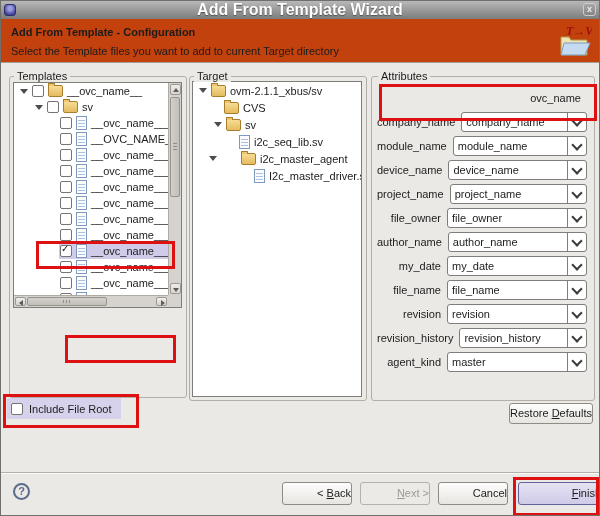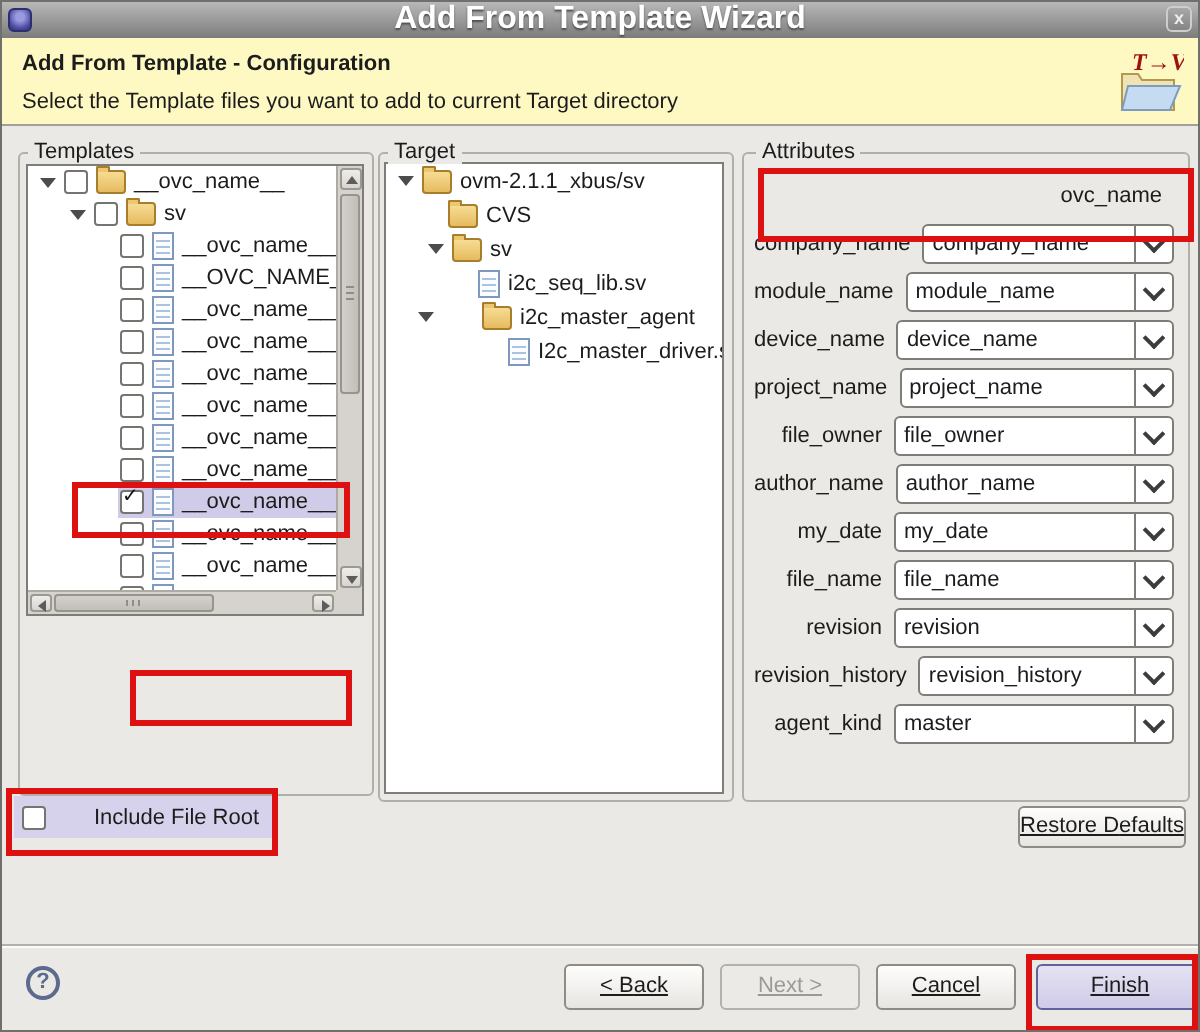--- a/index.html
+++ b/index.html
@@ -13,21 +13,21 @@
     background:linear-gradient(#b8b8b8,#7c7c7c);border-bottom:1px solid #646464;
     display:flex;align-items:center;justify-content:center;}
   .titlebar .ttl{font-weight:bold;color:#fff;text-shadow:0 1px 1px #4e4e4e;font-size:16px;}
   .app-icon{position:absolute;left:3px;top:3px;width:12px;height:12px;border-radius:3px;
     background:radial-gradient(circle at 50% 35%,#9a9ade 0 25%,#4a4aa0 70%,#32327a);
     border:1px solid #2e2e6e;box-sizing:border-box;}
   .close-btn{position:absolute;right:3px;top:2px;width:13px;height:13px;border-radius:3px;
     background:linear-gradient(#a8a8a8,#858585);border:1px solid #cdcdcd;box-sizing:border-box;
     color:#ededed;font-size:9px;line-height:11px;text-align:center;font-weight:bold;cursor:default;}
   
-  .header{position:absolute;left:0;top:18px;width:100%;height:44px;background:#fef9c3;
+  .header{position:absolute;left:0;top:18px;width:100%;height:44px;background:#c2410c;
     border-bottom:1px solid #a3a099;box-sizing:border-box;}
   .header .h-title{position:absolute;left:10px;top:7px;font-weight:bold;font-size:11px;}
   .header .h-sub{position:absolute;left:10px;top:26px;font-size:11px;}
   .banner{position:absolute;right:7px;top:4px;width:37px;height:37px;}
   
   .gframe{position:absolute;border:1px solid #b2afa8;border-radius:3px;}
   .glabel{position:absolute;background:#ebe9e5;padding:0 3px;font-size:11px;z-index:2;}
   
   .treebox{position:absolute;background:#fff;border:1px solid #7f7d77;box-sizing:border-box;}
   .rows{position:absolute;left:0;top:0;right:0;bottom:0;overflow:hidden;}
@@ -63,36 +63,36 @@
   .arr.right{left:4px;top:2px;border-top:3px solid transparent;border-bottom:3px solid transparent;border-left:4px solid #5c5c5c;}
   .thumb-v{position:absolute;left:1px;right:1px;background:linear-gradient(90deg,#d3d0cb,#c2bfb9);
     border:1px solid #96948d;border-radius:2px;box-sizing:border-box;}
   .thumb-v::after{content:"";position:absolute;left:2px;right:2px;top:50%;height:7px;margin-top:-4px;
     background:repeating-linear-gradient(to bottom,#8f8d88 0 1px,transparent 1px 3px);}
   .thumb-h{position:absolute;top:1px;bottom:1px;background:linear-gradient(#d3d0cb,#c2bfb9);
     border:1px solid #96948d;border-radius:2px;box-sizing:border-box;}
   .thumb-h::after{content:"";position:absolute;top:2px;bottom:2px;left:50%;width:7px;margin-left:-4px;
     background:repeating-linear-gradient(to right,#8f8d88 0 1px,transparent 1px 3px);}
   
-  .include-row{position:absolute;left:6px;top:397px;height:21px;display:flex;align-items:center;gap:24px;
+  .include-row{position:absolute;left:6px;top:397px;height:21px;display:flex;align-items:center;gap:6px;
     background:#d6d2ec;padding:0 9px 0 4px;}
   
   .attr-rows{position:absolute;left:376px;top:87px;width:210px;display:flex;flex-direction:column;gap:4px;}
   .attr-row{display:flex;align-items:center;height:20px;}
   .attr-label{flex:1;text-align:right;padding-right:6px;white-space:pre;}
   .combo{width:140px;height:20px;box-sizing:border-box;background:#fff;border:1px solid #7f7d78;
     border-radius:3px;display:flex;align-items:center;position:relative;}
   .combo .val{flex:1;padding-left:4px;white-space:pre;overflow:hidden;}
   .combo .dd{width:18px;height:100%;border-left:1px solid #7f7d78;display:flex;align-items:center;justify-content:center;flex:none;}
   .chev{width:6px;height:6px;border-right:2px solid #3c3c3c;border-bottom:2px solid #3c3c3c;
     transform:rotate(45deg);margin-top:-3px;}
   .attr-row.hl .combo{background:#d7d3ee;border-color:#66669e;}
   
   .btn{position:absolute;height:23px;box-sizing:border-box;border:1px solid #8f8c85;border-radius:3px;
-    background:linear-gradient(#fdfdfc,#e7e5e1);text-align:center;line-height:21px;font-size:11px;cursor:default;text-decoration:underline;}
+    background:linear-gradient(#fdfdfc,#e7e5e1);text-align:right;line-height:21px;font-size:11px;cursor:default;}
   .btn.disabled{color:#9b9a96;background:#eceae6;border-color:#b3b1ab;}
   .btn.default{background:linear-gradient(#e5e2f3,#cfcbe8);border-color:#62629a;}
   .restore-btn{left:508px;top:402px;width:84px;height:21px;line-height:19px;}
   
   .footer-sep{position:absolute;left:0;top:471px;width:100%;height:2px;
     border-top:1px solid #b3b0a9;border-bottom:1px solid #fbfbfa;box-sizing:border-box;}
   .help-btn{position:absolute;left:12px;top:482px;width:17px;height:17px;border:2px solid #5a6b8e;
     border-radius:50%;box-sizing:border-box;color:#5a6b8e;font-weight:bold;font-size:11px;
     text-align:center;line-height:13px;cursor:default;}
   

